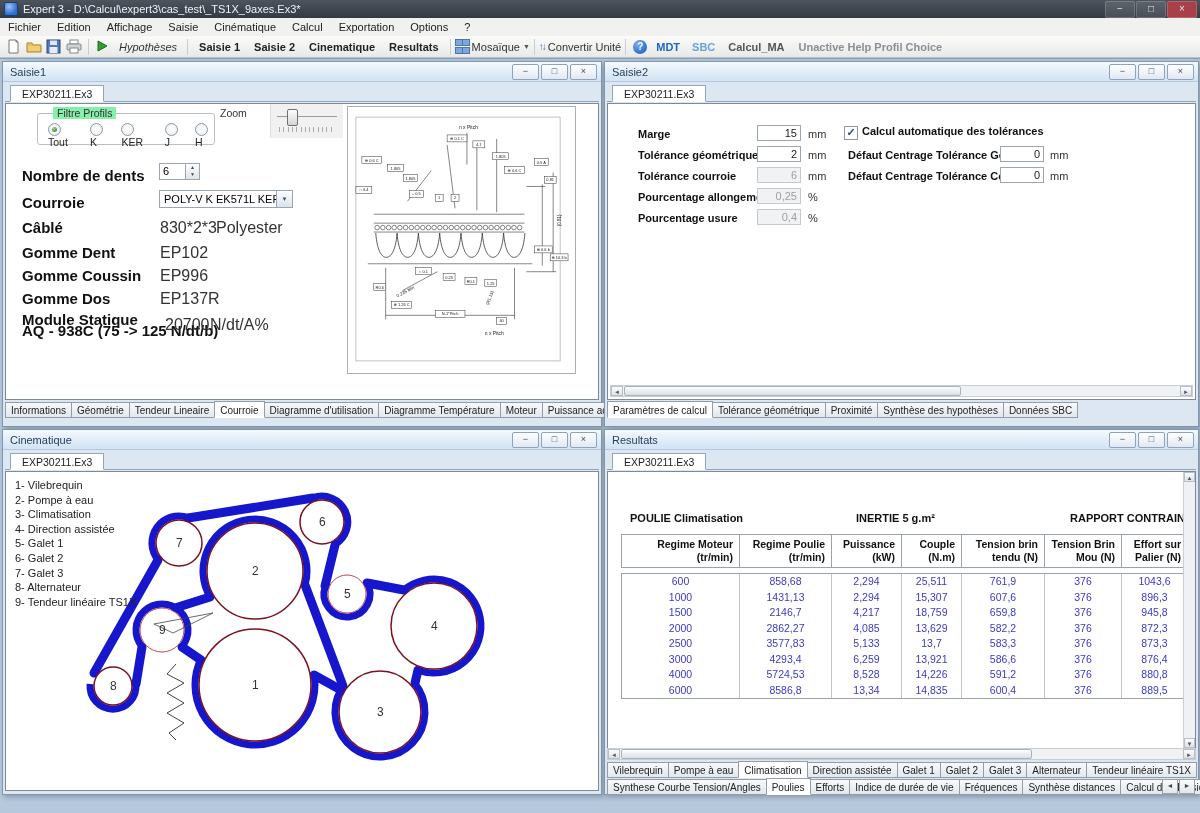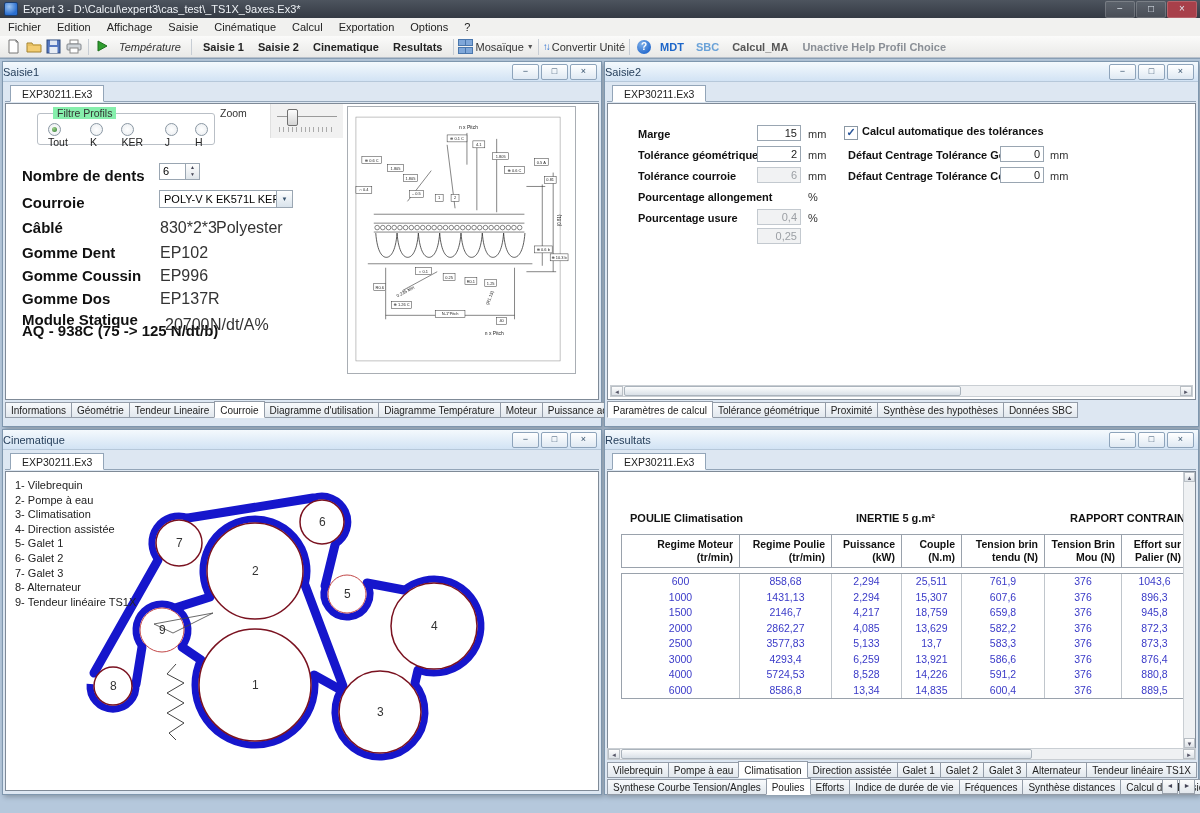--- a/index.html
+++ b/index.html
@@ -28,21 +28,21 @@
   .caret{font-size:7px;color:#555;margin-left:3px;}
   .updown{color:#2b6fd0;font-weight:bold;font-size:10px;letter-spacing:-2px;margin-right:3px;}
   .mdi{position:absolute;top:58px;left:0;right:0;bottom:18px;background:#b5c8dc;border-top:1px solid #8aa0b6;}
   .statusbar{position:absolute;left:0;right:0;bottom:0;height:18px;background:linear-gradient(#f4f5f6,#e2e5e8);border-top:1px solid #c3c9cf;font-size:11px;color:#222;}
   .progress{position:absolute;left:2px;top:3px;width:230px;height:11px;background:#f7f8f9;border:1px solid #aeb4b9;border-radius:6px;}
   .st-label{position:absolute;left:246px;top:2px;}
   .st-value{position:absolute;left:292px;top:2px;}
   .st-dot{position:absolute;left:352px;top:2px;width:13px;height:13px;border-radius:50%;background:radial-gradient(circle at 35% 28%,#c9f7b4,#35cb35 55%,#0e9c0e);border:1px solid #0b7d0b;}
   
   .win{position:absolute;background:#dde7f2;border:1px solid #7f97ae;box-shadow:2px 2px 5px rgba(0,0,0,.25);}
-  .wtitle{position:absolute;top:0;left:0;right:0;height:20px;background:linear-gradient(#f4f9fd,#d2e3f4);border-bottom:1px solid #b6c8da;font-size:11px;color:#27405c;display:flex;align-items:center;box-sizing:border-box;}
+  .wtitle{position:absolute;top:0;left:0;right:0;height:20px;background:linear-gradient(#f4f9fd,#d2e3f4);border-bottom:1px solid #b6c8da;font-size:11px;color:#27405c;display:flex;align-items:center;padding-left:7px;box-sizing:border-box;}
   .wbtns{position:absolute;right:4px;top:2px;display:flex;}
   .wbtn{width:25px;height:14px;margin-left:2px;border:1px solid #8ea4bb;border-radius:2px;background:linear-gradient(#ffffff,#dfe9f3);color:#35506b;font-size:9px;line-height:12px;text-align:center;}
   .doctabs{position:absolute;top:20px;left:2px;right:2px;height:19px;border-bottom:1px solid #93a5b8;}
   .doctab{position:absolute;left:5px;bottom:-1px;height:17px;background:#fff;border:1px solid #93a5b8;border-bottom:1px solid #fff;padding:2px 11px 0;font-size:10.5px;color:#222;box-sizing:border-box;}
   .wcontent{position:absolute;left:2px;right:2px;top:41px;background:#fff;border:1px solid #7f8a97;overflow:hidden;}
   .btabs{position:absolute;left:2px;display:flex;height:17px;font-size:10px;}
   .btab{border:1px solid #939ca8;background:linear-gradient(#f8fafc,#e2e8ee);padding:2px 5px 12px;margin-right:-1px;color:#222;height:15px;box-sizing:border-box;white-space:nowrap;}
   .btab.on{background:#fff;border-bottom:1px solid #fff;height:17px;margin-top:-1px;position:relative;z-index:2;padding-top:3px;}
   
   .groupbox{position:absolute;left:31px;top:9px;width:176px;height:30px;border:1px solid #b9bfc6;border-radius:3px;}
@@ -142,21 +142,21 @@
         </svg></span>
     <span class="ticon"><svg width="16" height="15">
           <rect x="4" y="1" width="8" height="4" fill="#fff" stroke="#888"></rect>
           <rect x="1" y="5" width="14" height="6" rx="1" fill="#cfd4d9" stroke="#82878c"></rect>
           <rect x="4" y="9" width="8" height="5" fill="#fff" stroke="#888"></rect>
         </svg></span>
     <span class="tsep"></span>
     <span class="ticon"><svg width="14" height="14">
           <polygon points="3,2 12,7 3,12" fill="#2f9e2f" stroke="#1d6f1d"></polygon>
         </svg></span>
-    <span class="tb-italic">Température</span>
+    <span class="tb-italic">Hypothèses</span>
     <span class="tsep"></span>
     <span id="tb-nav" style="display:flex">
         <span class="tb-btn">Saisie 1</span>
         <span class="tb-btn">Saisie 2</span>
         <span class="tb-btn">Cinematique</span>
         <span class="tb-btn">Resultats</span>
       </span>
     <span class="tsep"></span>
     <span class="grid-ic">
         <i></i>
@@ -364,21 +364,21 @@
       <div class="s2-label" style="top: 24px;">Marge</div>
           <div class="s2-field" style="top: 21px;">15</div>
           <div class="s2-unit" style="top: 24px;">mm</div>
           <div class="s2-label" style="top: 45px;">Tolérance géométrique</div>
           <div class="s2-field" style="top: 42px;">2</div>
           <div class="s2-unit" style="top: 45px;">mm</div>
           <div class="s2-label" style="top: 66px;">Tolérance courroie</div>
           <div class="s2-field dis" style="top: 63px;">6</div>
           <div class="s2-unit" style="top: 66px;">mm</div>
           <div class="s2-label" style="top: 87px;">Pourcentage allongement</div>
-          <div class="s2-field dis" style="top: 84px; margin-top: 40px;">0,25</div>
+          <div class="s2-field dis" style="top: 84px;">0,25</div>
           <div class="s2-unit" style="top: 87px;">%</div>
           <div class="s2-label" style="top: 108px;">Pourcentage usure</div>
           <div class="s2-field dis" style="top: 105px;">0,4</div>
           <div class="s2-unit" style="top: 108px;">%</div>
           <div class="s2r-label" style="top: 45px;">Défaut Centrage Tolérance Géo</div>
           <div class="s2r-field" style="top: 42px;">0</div>
           <div class="s2r-unit" style="top: 45px;">mm</div>
           <div class="s2r-label" style="top: 66px;">Défaut Centrage Tolérance Cou</div>
           <div class="s2r-field" style="top: 63px;">0</div>
           <div class="s2r-unit" style="top: 66px;">mm</div>

